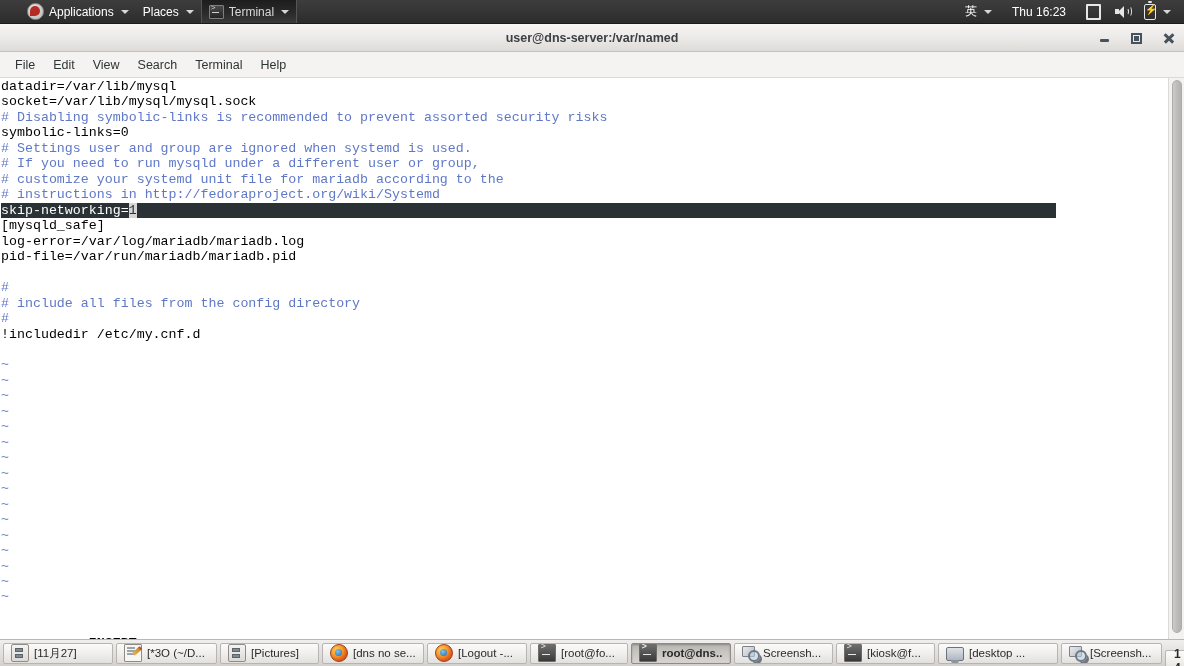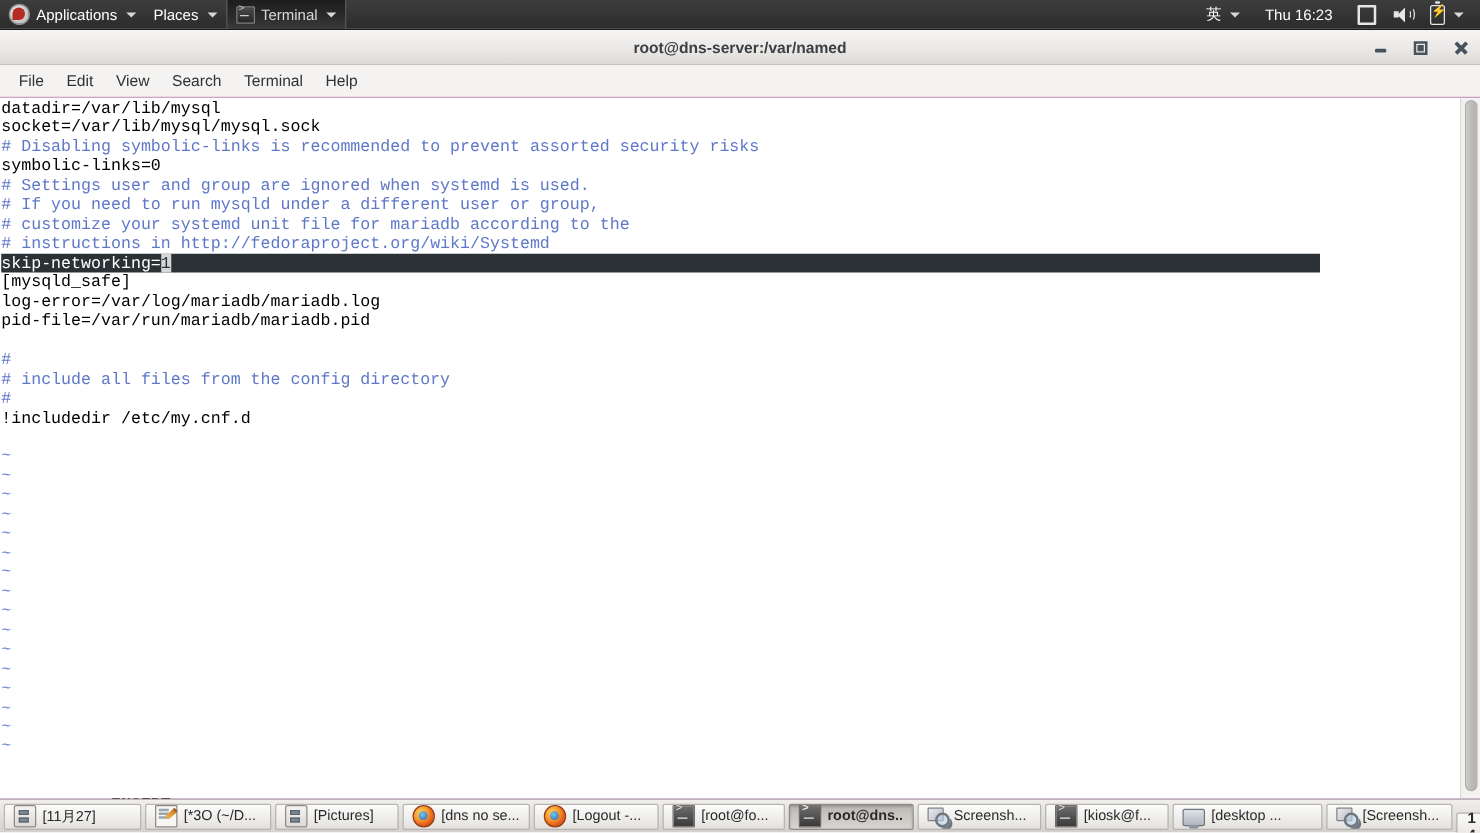--- a/index.html
+++ b/index.html
@@ -14,20 +14,21 @@
 
   
   .top-panel {
     position: absolute; left:0; top:0; width:1184px; height:24px;
     background: linear-gradient(to bottom, #3d3d3d 0%, #353535 50%, #2b2b2b 100%);
     display: flex; align-items: flex-end;
     color: #ffffff;
     font-size: 12px;
     border-bottom: 1px solid #1a1a1a;
     box-sizing: border-box;
+    padding-left: 20px;
   }
   .panel-left { display:flex; align-items:center; height:100%; }
   .panel-right { margin-left:auto; display:flex; align-items:center; height:100%; padding-right:6px; }
 
   .panel-btn {
     display:flex; align-items:center; height:100%;
     padding: 0 7px; gap:5px; cursor: default;
     font-size: 12px; color:#ffffff;
   }
   .panel-btn.win-active {
@@ -335,21 +336,21 @@
       <div class="panel-btn">
         <span class="icon-batt"></span>
         <span class="caret-down"></span>
       </div>
     </div>
   </div>
 
   <div class="window">
 
     <div class="titlebar">
-      <span class="title-text">root@dns-server:/var/named</span>
+      <span class="title-text">user@dns-server:/var/named</span>
       <div class="win-controls">
         <span class="wc wc-min"></span>
         <span class="wc wc-max"></span>
         <span class="wc wc-close"></span>
       </div>
     </div>
 
     <div class="menubar" id="menu-bar">
         <div class="menu-item">File</div>
         <div class="menu-item">Edit</div>

